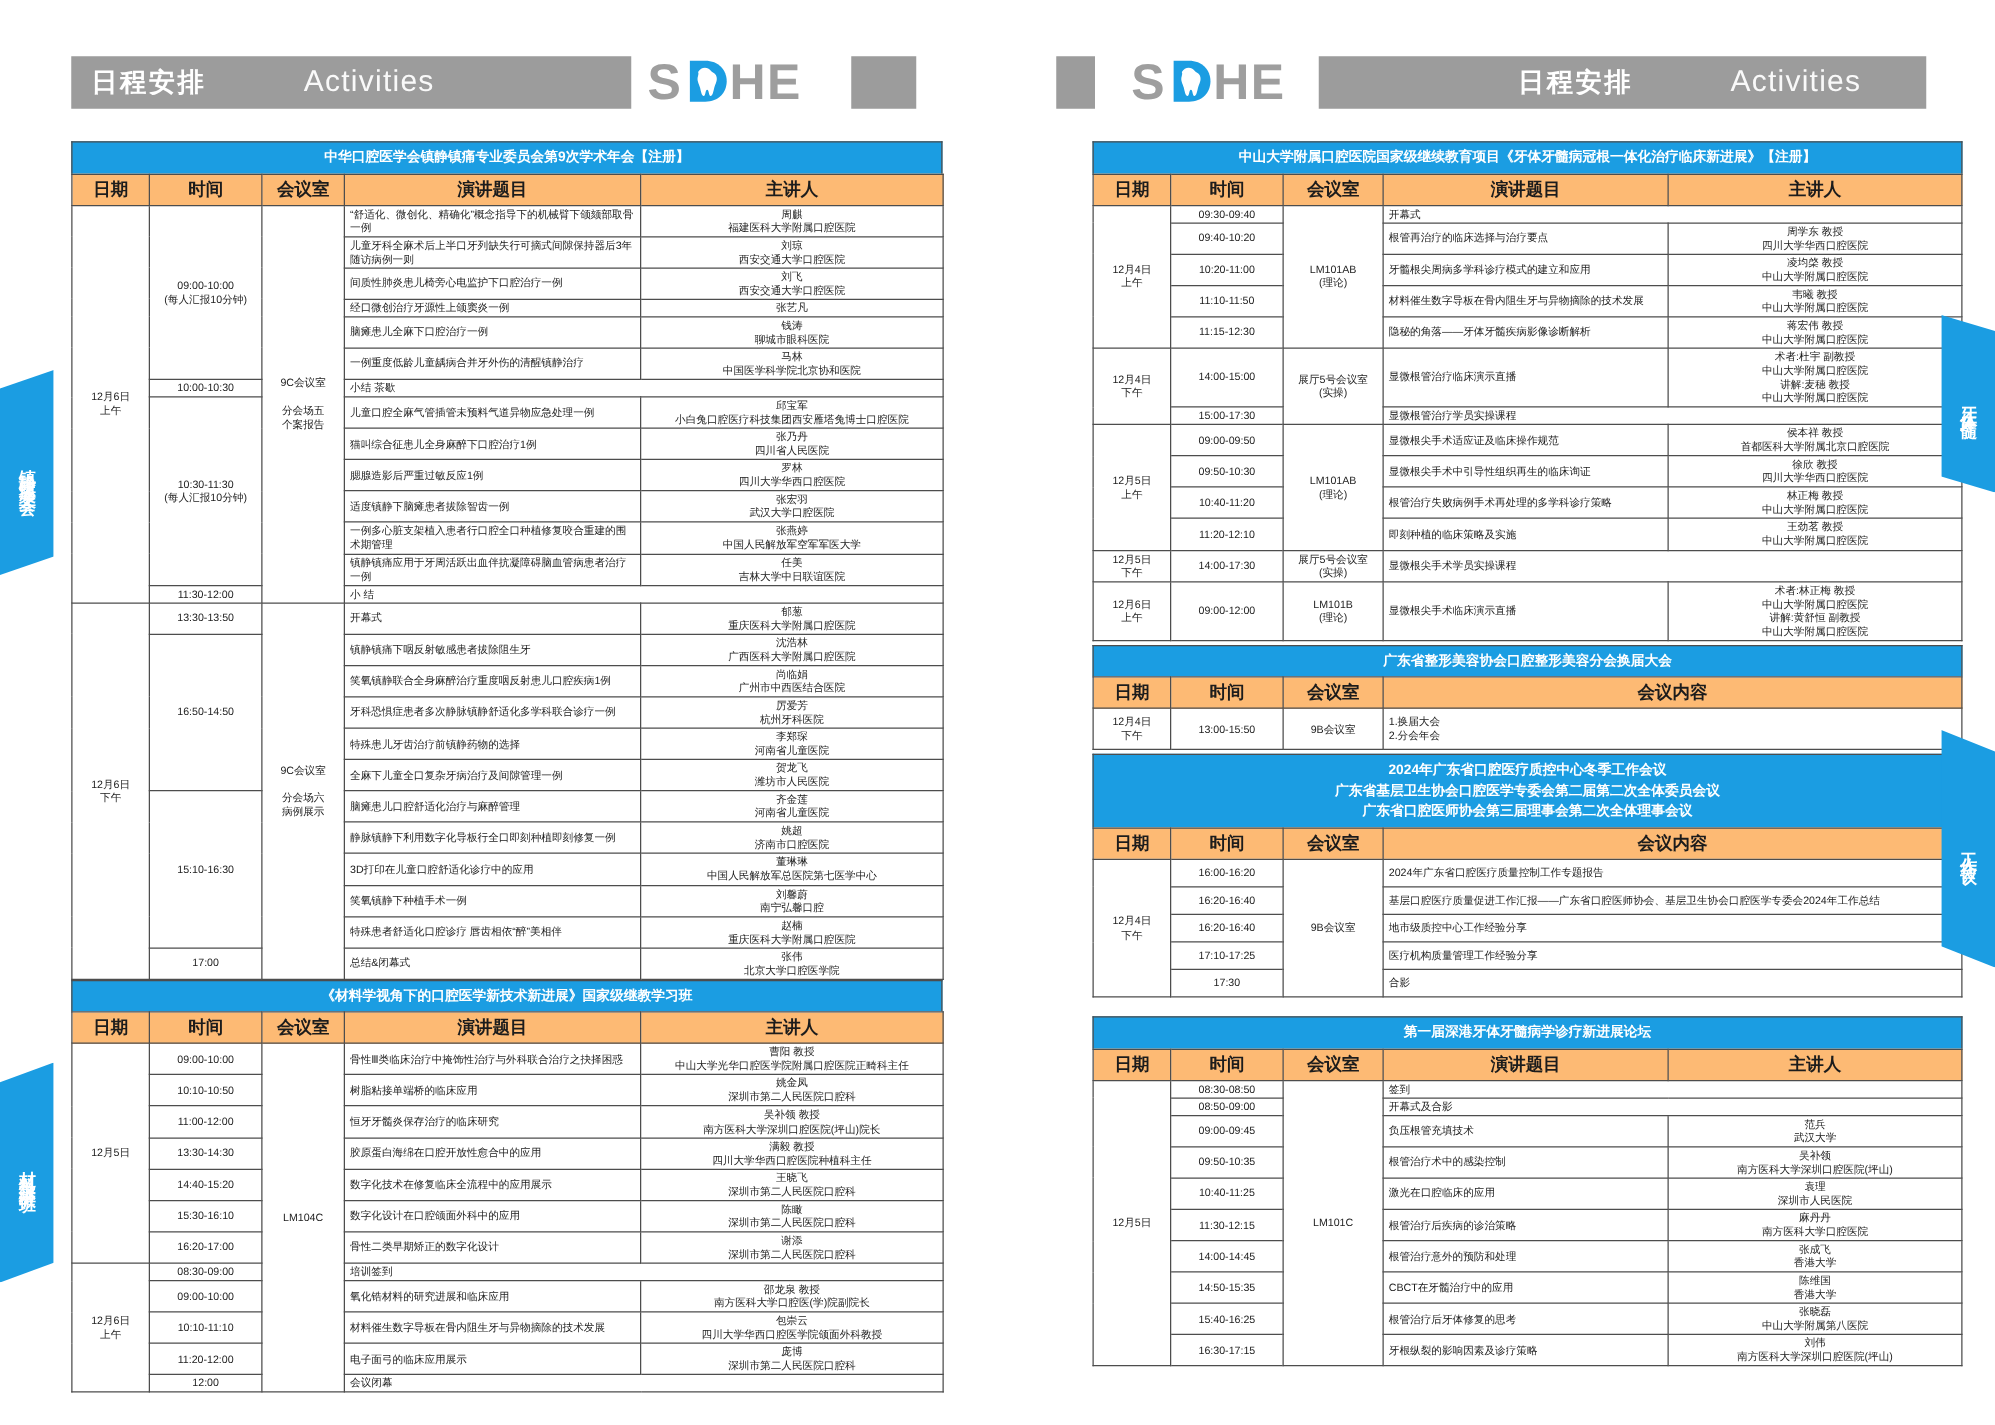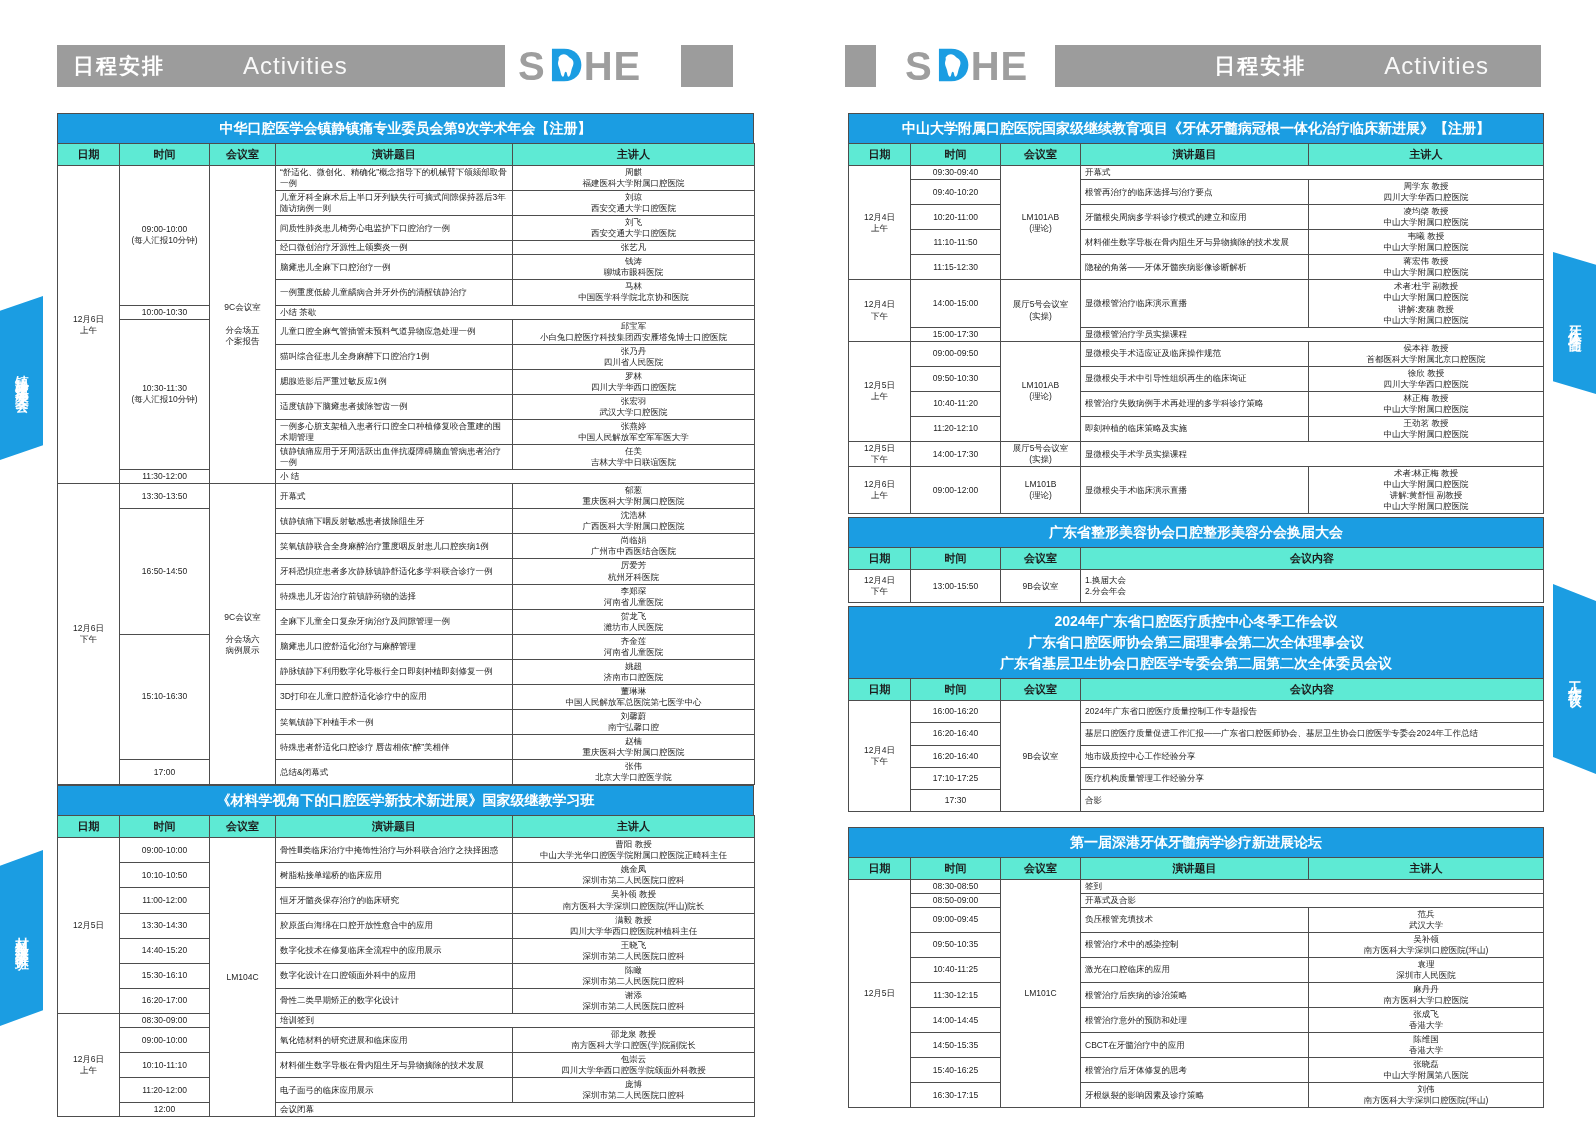--- a/index.html
+++ b/index.html
@@ -17,28 +17,28 @@
   .hdr-block { position:absolute; top:45px; height:42px; background:#9c9c9c; }
   .blk-left  { left:681px; width:52px; }
   .blk-right { left:845px; width:31px; }
   .logo { position:absolute; top:43px; height:46px; display:flex; align-items:center;
     font-weight:bold; font-size:40px; color:#9e9e9e; letter-spacing:1px; }
   .logo-l { left:518px; } .logo-r { left:905px; }
   .logo svg { margin:0 1px 2px 1px; display:block; }
   
   .page { position:absolute; top:113px; }
   .page-l { left:57px;  width:697px; }
-  .page-r { left:848px; width:696px; }
+  .page-r { left:874px; width:696px; }
   section.tbl { margin:0; }
   section.mt10 { margin-top:3px; }
   section.mt12 { margin-top:15px; }
-  .tbl-title { background:#1b9de2; color:#fff; font-weight:bold; font-size:14px;
+  .tbl-title { background:#1b9de2; color:#fff; font-weight:bold; font-size:11px;
     text-align:center; padding:4px 2px; line-height:1.5; border:1px solid #4d4d4d; border-bottom:none; }
   table { border-collapse:collapse; table-layout:fixed; width:100%; }
-  th { background:#5eead4; font-size:11px; font-weight:bold; padding:3px 2px; }
+  th { background:#fdba74; font-size:14px; font-weight:bold; padding:3px 2px; }
   td { font-size:8.5px; line-height:1.3; padding:1px 4px; text-align:center; vertical-align:middle; }
   th,td { border:1px solid #4d4d4d; color:#1c1c1c; word-break:break-all; }
   td.left { text-align:left; }
   .roomy td { padding:5px 4px; }
   
   .tab { position:absolute; background:#1b9de2; color:#fff; writing-mode:vertical-rl;
     display:flex; align-items:center; justify-content:center;
     font-size:13.5px; font-weight:bold; letter-spacing:4px; }
   .tab-l { left:0; width:43px; clip-path:polygon(0 9%,100% 0,100% 91%,0 100%); }
   .tab-r { right:0; width:43px; clip-path:polygon(0 0,100% 9%,100% 100%,0 91%); }
@@ -433,22 +433,22 @@
             <td>13:00-15:50</td>
             <td>9B会议室</td>
             <td class="left">1.换届大会<br>2.分会年会</td>
           </tr>
         </tbody>
       </table>
     </section>
   <section class="tbl mt10 roomy">
       <div class="tbl-title">
         <div>2024年广东省口腔医疗质控中心冬季工作会议</div>
+        <div>广东省基层卫生协会口腔医学专委会第二届第二次全体委员会议</div>
         <div>广东省口腔医师协会第三届理事会第二次全体理事会议</div>
-        <div>广东省基层卫生协会口腔医学专委会第二届第二次全体委员会议</div>
       </div>
       <table>
         <colgroup>
           <col style="width: 62px;">
           <col style="width: 90px;">
           <col style="width: 80px;">
           <col style="width: 463px;">
         </colgroup>
         <thead>
           <tr>

